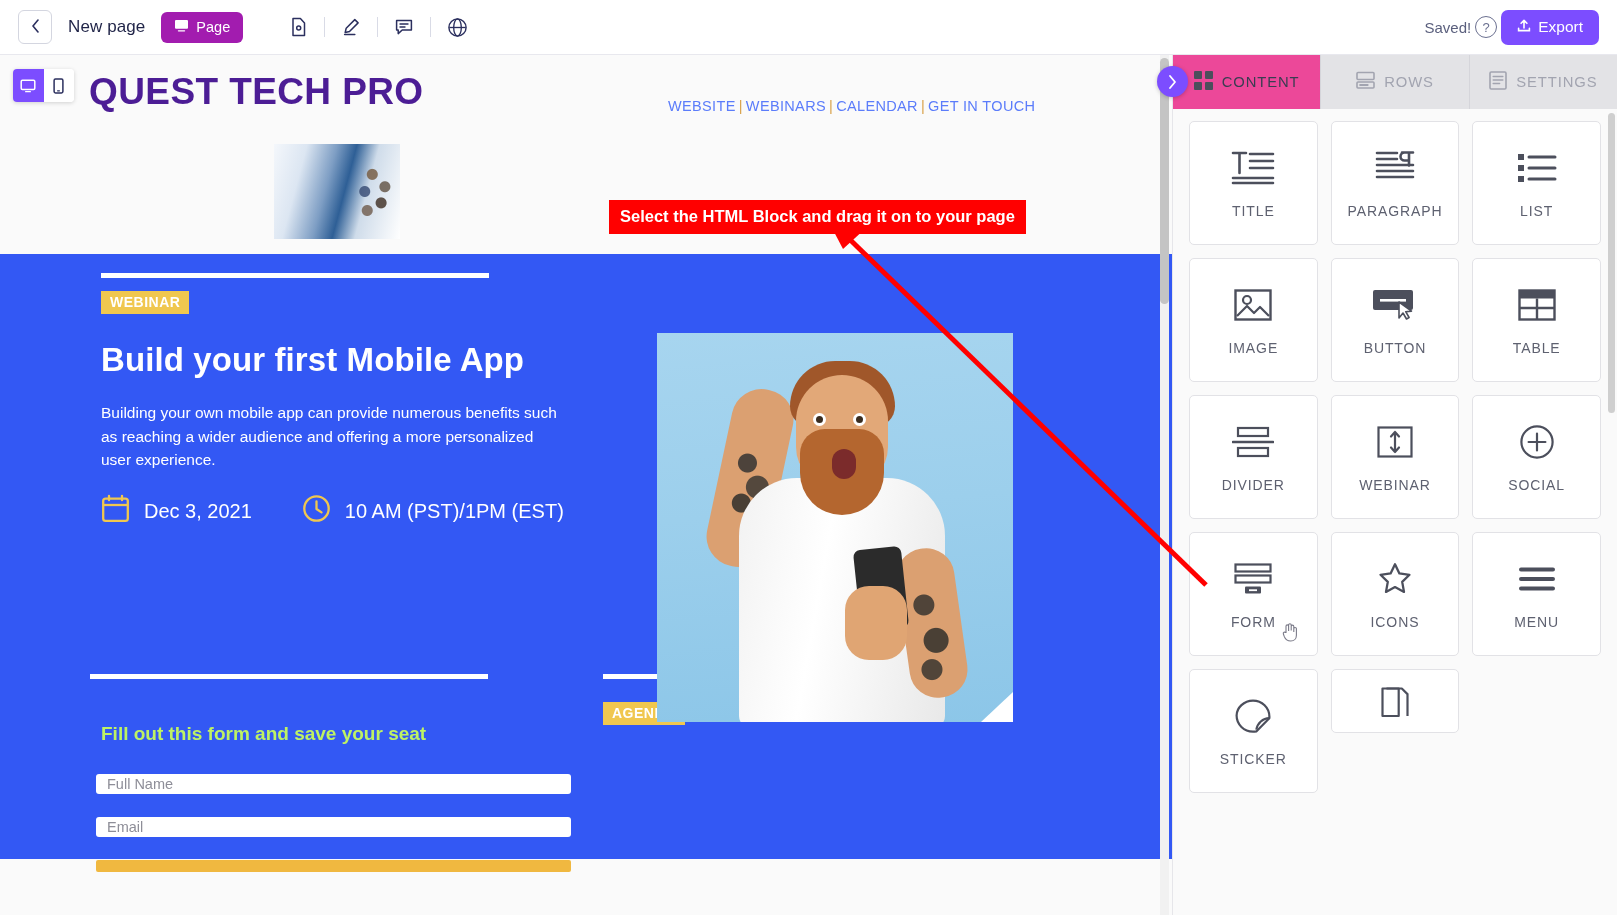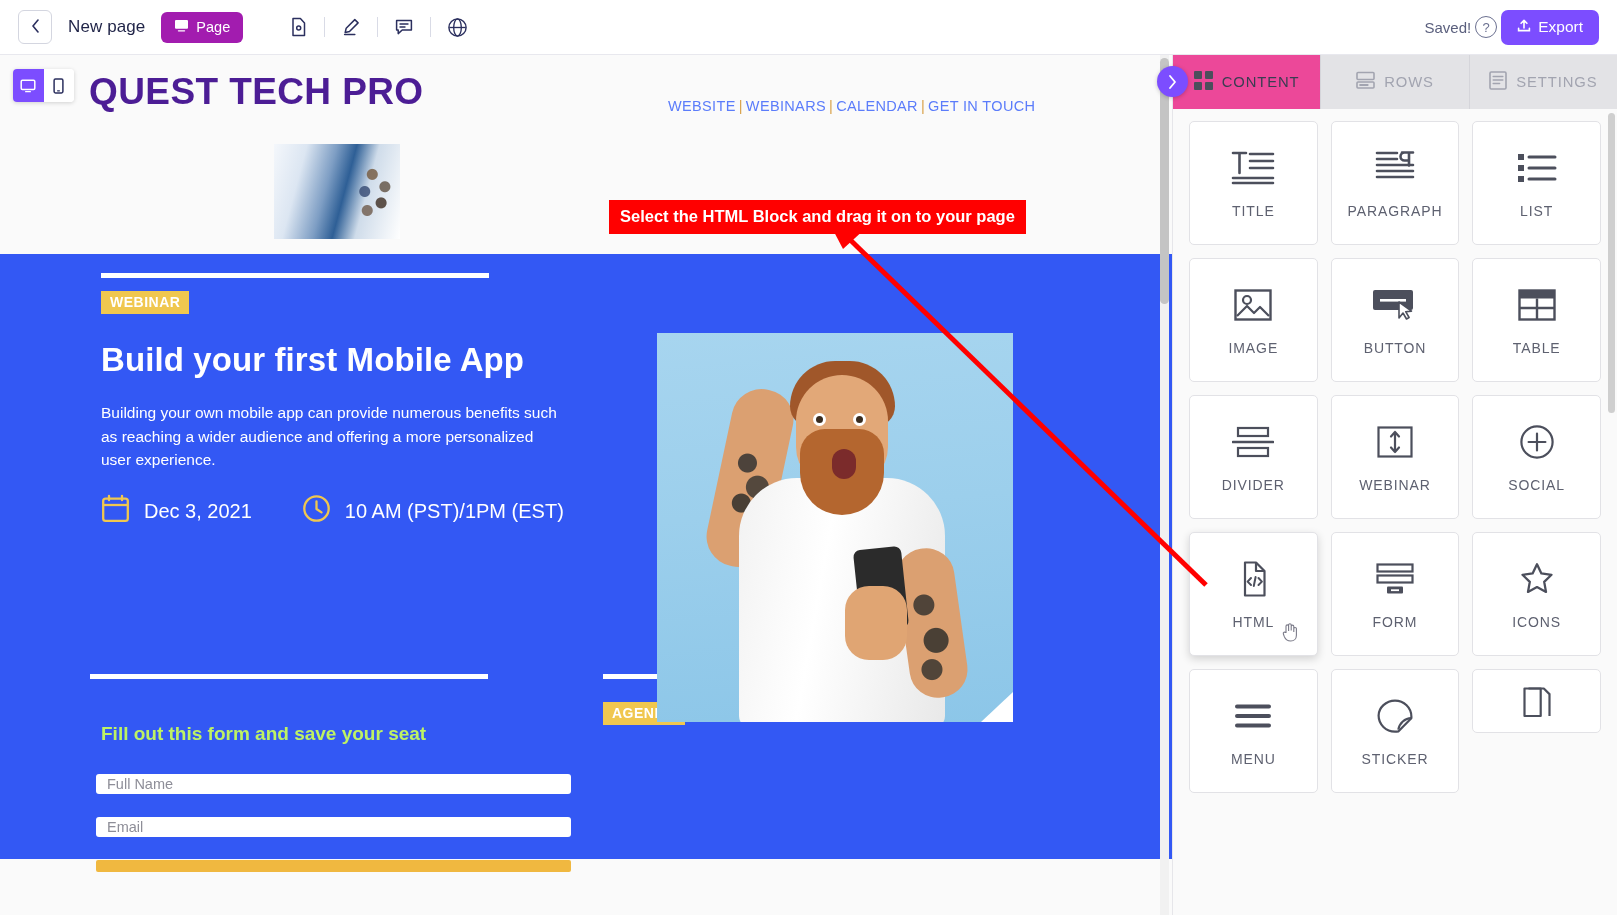--- a/index.html
+++ b/index.html
@@ -555,30 +555,20 @@
     <div class="blk">
       <div class="blk-icon">
         <svg width="34" height="34" viewBox="0 0 34 34" fill="none">
             <circle cx="17" cy="17" r="15.6" stroke="#4c4f5c" stroke-width="2.2"></circle>
             <path d="M17 8.6v16.8M8.6 17h16.8" stroke="#4c4f5c" stroke-width="2.2" stroke-linecap="round"></path>
           </svg>
       </div>
       <div class="blk-label">SOCIAL</div>
     </div>
 
-    <div class="blk sel">
-      <div class="blk-icon">
-        <svg width="32" height="36" viewBox="0 0 32 36" fill="none">
-            <path d="M8 1.5h11L27.5 10v24.5H8z" stroke="#4c4f5c" stroke-width="2.2" stroke-linejoin="round"></path>
-            <path d="M19 1.5V10h8.5" stroke="#4c4f5c" stroke-width="2.2" stroke-linejoin="round"></path>
-            <path d="M14 17l-3.4 3.6L14 24M21.5 17l3.4 3.6-3.4 3.4M18.6 16l-1.8 9" stroke="#4c4f5c" stroke-width="2" stroke-linecap="round" stroke-linejoin="round"></path>
-          </svg>
-      </div>
-      <div class="blk-label">HTML</div>
-    </div>
 
 
     <div class="blk">
       <div class="blk-icon">
         <svg width="38" height="32" viewBox="0 0 38 32" fill="none">
             <rect x="1.5" y="1.5" width="35" height="7" stroke="#4c4f5c" stroke-width="2.2"></rect>
             <rect x="1.5" y="12.5" width="35" height="7" stroke="#4c4f5c" stroke-width="2.2"></rect>
             <rect x="11" y="23.5" width="16" height="7" rx="1" fill="#4c4f5c"></rect>
             <rect x="15" y="26.3" width="8" height="1.8" fill="#fff"></rect>
           </svg>

